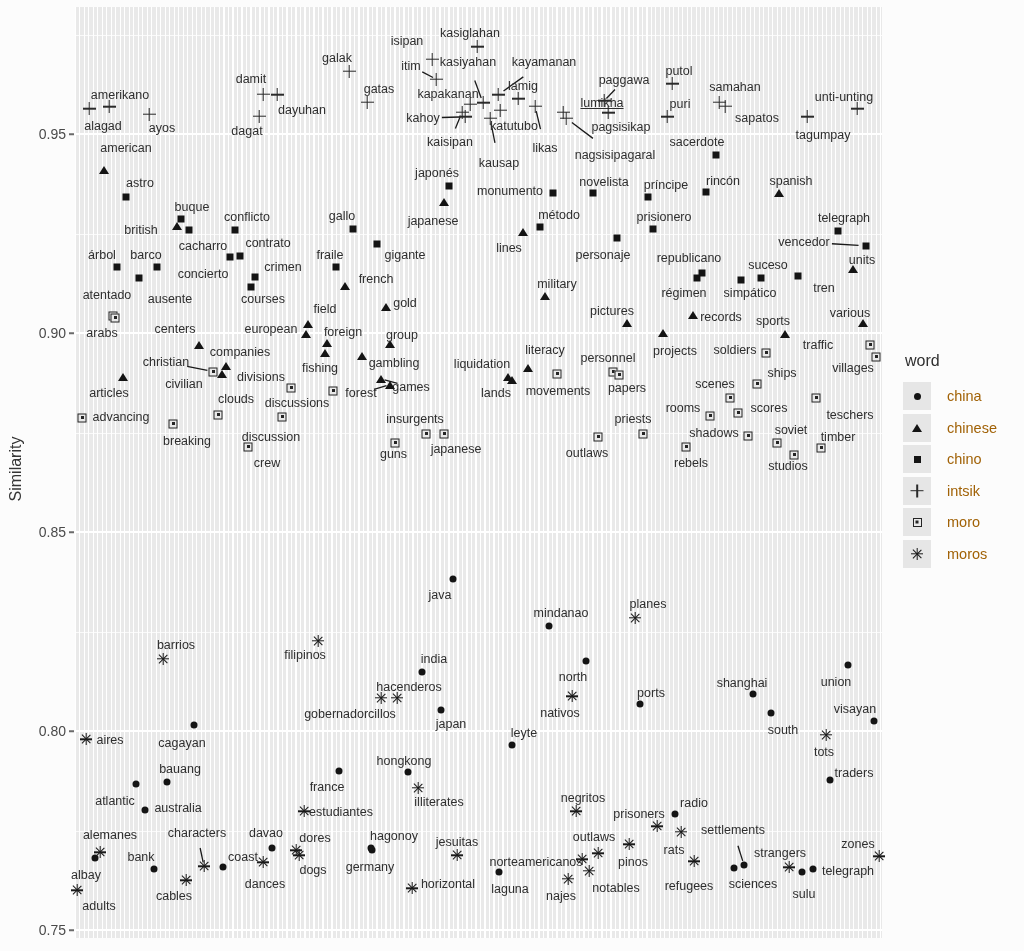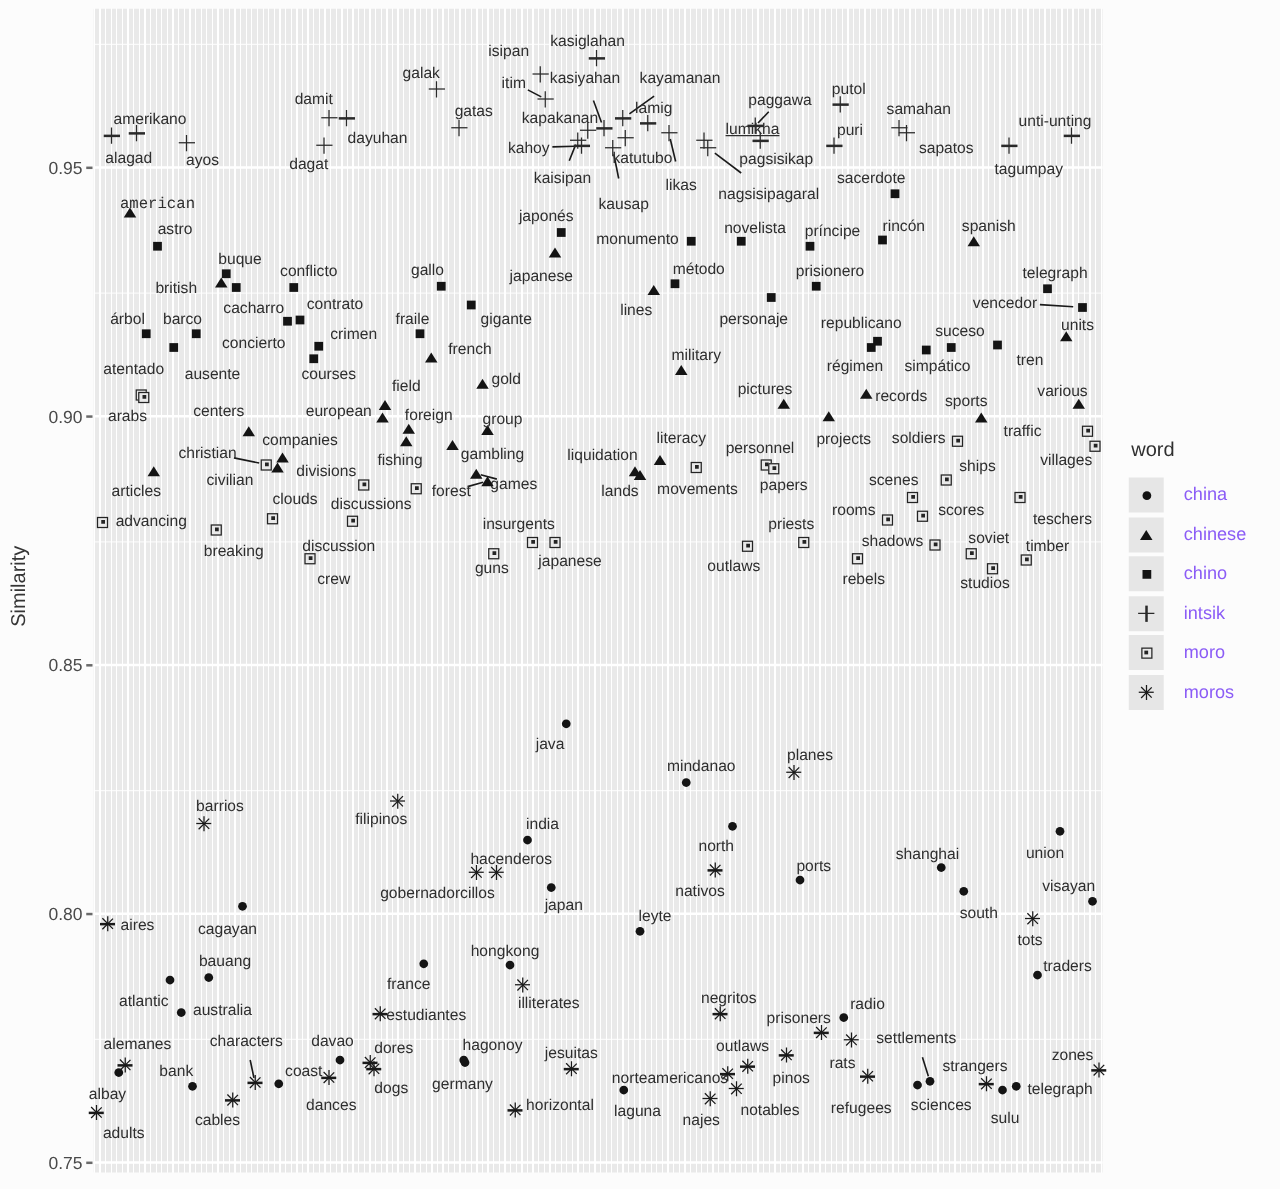--- a/index.html
+++ b/index.html
@@ -26,21 +26,21 @@
   .m-ast i{position:absolute;left:50%;top:50%;width:12px;height:1.4px;background:#1a1a1a;display:block}
   .ytick{position:absolute;font-size:14px;color:#4a4a4a;text-align:right;width:40px;transform:translateY(-50%)}
   .ytickmark{position:absolute;width:5px;height:1.5px;background:#6a6a6a;transform:translateY(-50%)}
   #ylab{position:absolute;left:2px;top:460px;transform:rotate(-90deg) translateX(0);transform-origin:center;
         font-size:16px;color:#353535;width:120px;text-align:center;margin-left:-46px}
   #xlab{position:absolute;left:75px;width:807px;text-align:center;top:934px;font-size:16px;color:#353535;height:17px;overflow:hidden}
   #legend{position:absolute;left:895px;top:352px;width:125px}
   #legend .ltitle{font-size:16px;color:#303030;margin:0 0 12px 10px}
   .lrow{position:absolute;left:8px;width:117px;height:28px}
   .lkey{position:absolute;left:0;top:0;width:28px;height:28px;background:#e6e6e6;display:flex;align-items:center;justify-content:center}
-  .ltext{position:absolute;left:44px;top:50%;transform:translateY(-50%);font-size:14.5px;color:#8b5cf6}
+  .ltext{position:absolute;left:44px;top:50%;transform:translateY(-50%);font-size:14.5px;color:#a16207}
   #leaders{position:absolute;left:0;top:0;pointer-events:none}
 </style>
 </head>
 <body>
 
 <div id="fig">
   <div id="panel" style="left: 75px; top: 7px; width: 807px; height: 931px;">
       <div class="gl minor" style="top: 27.5px;"></div>
       <div class="gl minor" style="top: 226.5px;"></div>
       <div class="gl minor" style="top: 425.5px;"></div>
@@ -256,21 +256,21 @@
       <span class="m-plus" style="display: block;"></span>
     </div>
     <span class="lbl" style="left: 823px; top: 135px;">tagumpay</span>
     <div class="pt" style="left: 857px; top: 108.926px;">
       <span class="m-plus" style="display: block;"></span>
     </div>
     <span class="lbl" style="left: 844px; top: 97px;">unti-unting</span>
     <div class="pt" style="left: 104px; top: 169.82px;">
       <span class="m-tri" style="display: block;"></span>
     </div>
-    <span class="lbl" style="left: 126px; top: 163px; font-family: Liberation Mono, monospace;">american</span>
+    <span class="lbl" style="left: 126px; top: 148px;">american</span>
     <div class="pt" style="left: 177px; top: 225.938px;">
       <span class="m-tri" style="display: block;"></span>
     </div>
     <span class="lbl" style="left: 141px; top: 230px;">british</span>
     <div class="pt" style="left: 779px; top: 192.904px;">
       <span class="m-tri" style="display: block;"></span>
     </div>
     <span class="lbl" style="left: 791px; top: 181px;">spanish</span>
     <div class="pt" style="left: 345px; top: 286.036px;">
       <span class="m-tri" style="display: block;"></span>

